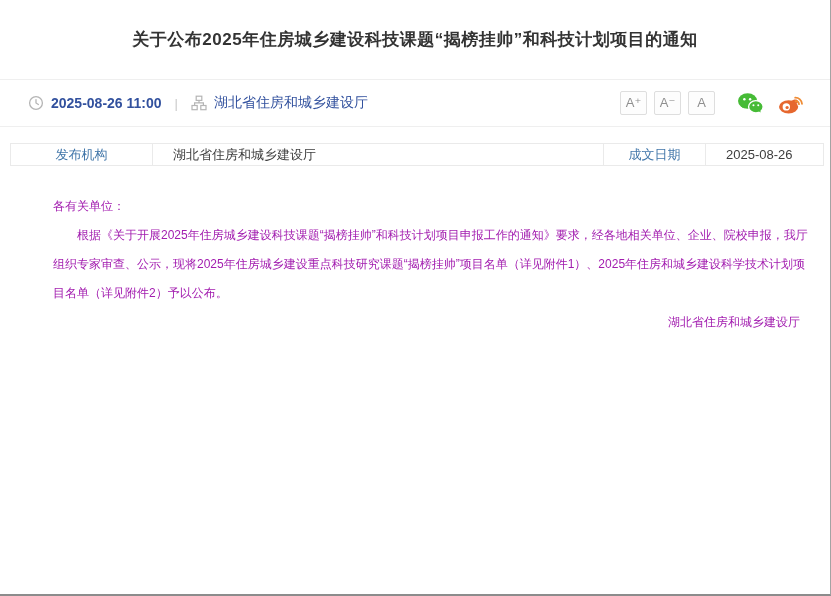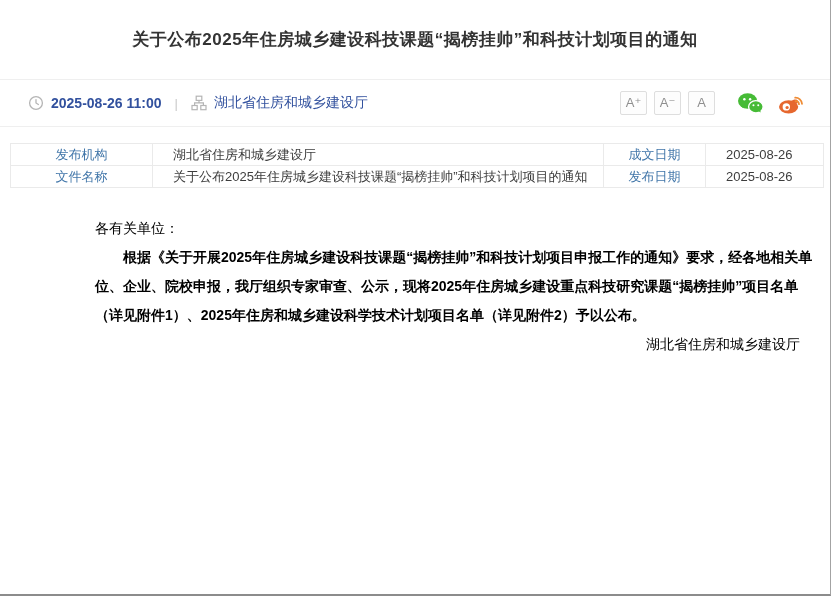--- a/index.html
+++ b/index.html
@@ -28,22 +28,22 @@
   }
   .share-btn { margin-left:14px; cursor:pointer; display:inline-flex; }
   .share-btn.first { margin-left:22px; }
   
   .info-table { margin:16px 8px 0 10px; border-collapse:collapse; table-layout:fixed; width:813px; }
   .info-table td { border:1px solid #eaeaea; height:22px; font-size:13px; vertical-align:middle; }
   .info-table .lbl { color:#4176a9; text-align:center; }
   .info-table .val { color:#3d3d3d; padding-left:20px; }
   .col-l1{width:142px;} .col-v1{width:451px;} .col-l2{width:102px;} .col-v2{width:118px;}
   
-  .article { padding:26px 16px 0 95px; font-size:14px; color:#000000; line-height:29px; }
-  .para { text-indent:2em;font-weight:bold; }
+  .article { padding:26px 16px 0 53px; font-size:12px; color:#a21caf; line-height:29px; }
+  .para { text-indent:2em; }
   .attach-2 { padding-left:70px; }
   .sign-block { text-align:right; padding-right:14px; }
   svg { display:block; }
 </style>
 </head>
 <body>
 
 <div class="page">
 
   <div class="doc-header">
@@ -106,26 +106,20 @@
         <col class="col-l2">
         <col class="col-v2">
       </colgroup>
     <tbody>
       <tr>
         <td class="lbl">发布机构</td>
         <td class="val">湖北省住房和城乡建设厅</td>
         <td class="lbl">成文日期</td>
         <td class="val">2025-08-26</td>
       </tr>
-      <tr>
-        <td class="lbl">文件名称</td>
-        <td class="val">关于公布2025年住房城乡建设科技课题“揭榜挂帅”和科技计划项目的通知</td>
-        <td class="lbl">发布日期</td>
-        <td class="val">2025-08-26</td>
-      </tr>
     </tbody>
   </table>
 
   <div class="article">
     <div>各有关单位：</div>
     <div class="para">根据《关于开展2025年住房城乡建设科技课题“揭榜挂帅”和科技计划项目申报工作的通知》要求，经各地相关单位、企业、院校申报，我厅组织专家审查、公示，现将2025年住房城乡建设重点科技研究课题“揭榜挂帅”项目名单（详见附件1）、2025年住房和城乡建设科学技术计划项目名单（详见附件2）予以公布。</div>
     <div class="sign-block">湖北省住房和城乡建设厅</div>
 
   </div>
 

